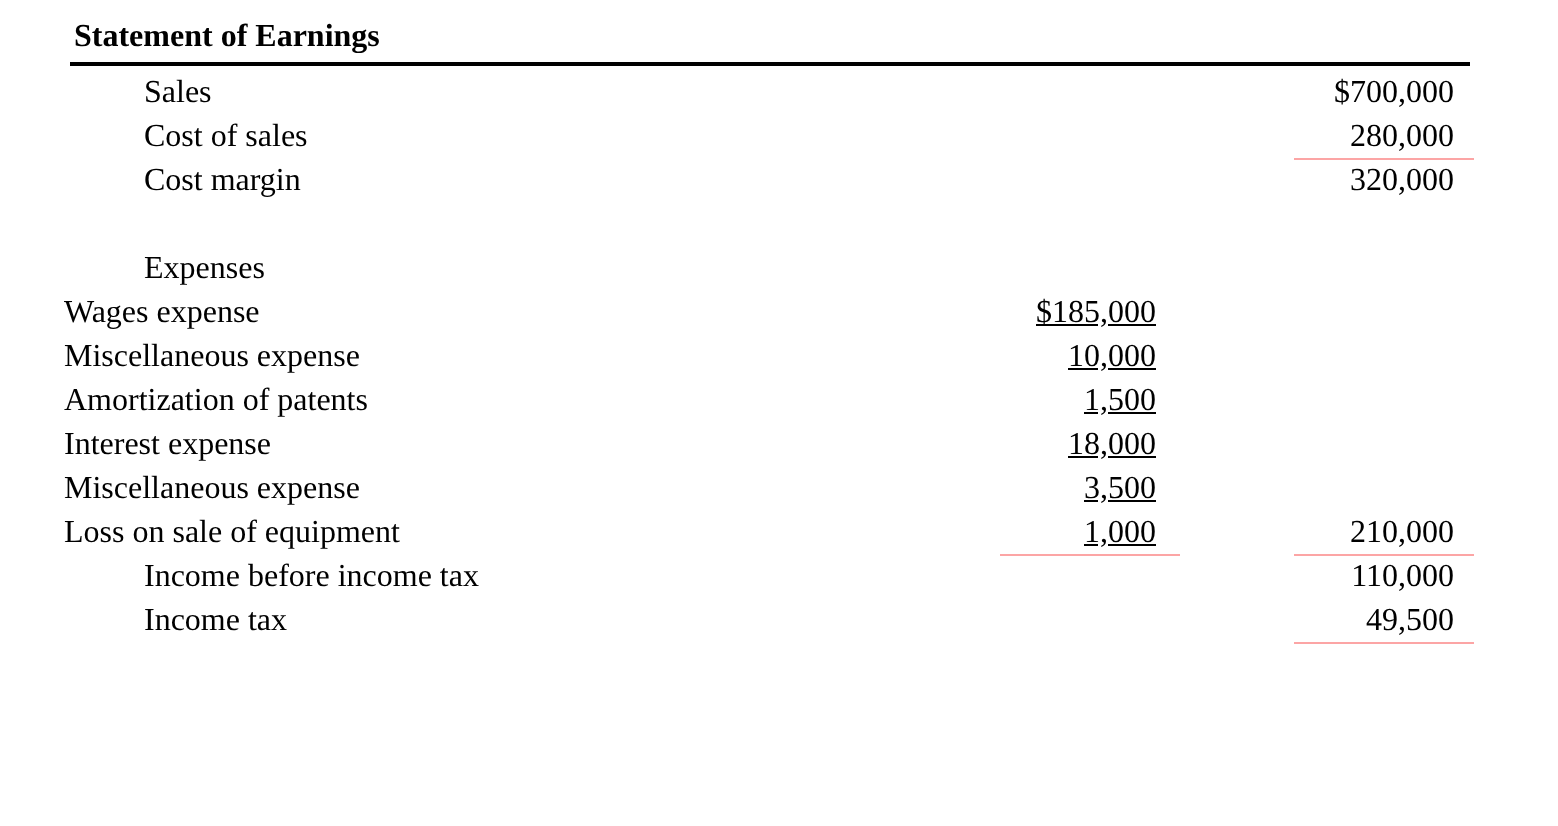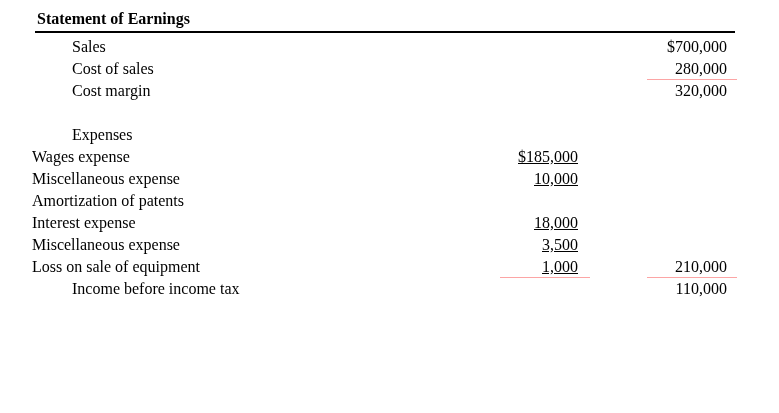--- a/index.html
+++ b/index.html
@@ -91,20 +91,21 @@
 
     <div class="row">
       <div class="label lvl2">Miscellaneous expense</div>
       <div class="mid"><span class="num">10,000</span></div>
       <div class="gap"></div>
       <div class="right"><span class="num"></span></div>
     </div>
 
     <div class="row">
       <div class="label lvl2">Amortization of patents</div>
+      <div class="mid"><span class="num">1,500</span></div>
       <div class="gap"></div>
       <div class="right"><span class="num"></span></div>
     </div>
 
     <div class="row">
       <div class="label lvl2">Interest expense</div>
       <div class="mid"><span class="num">18,000</span></div>
       <div class="gap"></div>
       <div class="right"><span class="num"></span></div>
     </div>
@@ -124,16 +125,22 @@
       <div class="right u"><span class="num">210,000</span></div>
     </div>
 
     <div class="row">
       <div class="label lvl1">Income before income tax</div>
       <div class="mid"><span class="num"></span></div>
       <div class="gap"></div>
       <div class="right"><span class="num">110,000</span></div>
     </div>
 
+    <div class="row">
+      <div class="label lvl1">Income tax</div>
+      <div class="mid"><span class="num"></span></div>
+      <div class="gap"></div>
+      <div class="right u"><span class="num">49,500</span></div>
+    </div>
 
 
   </div>
 </div>
 
 </body></html>

